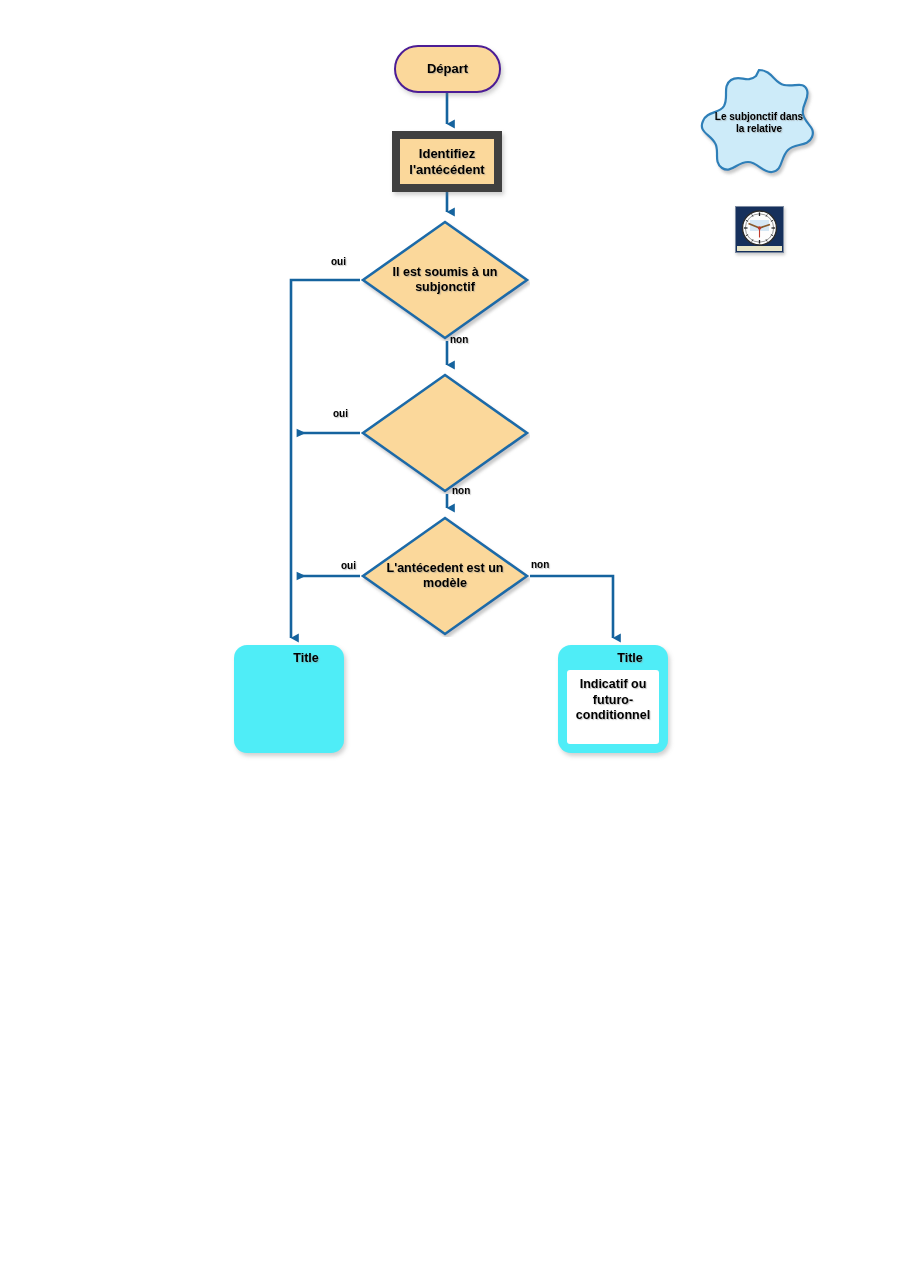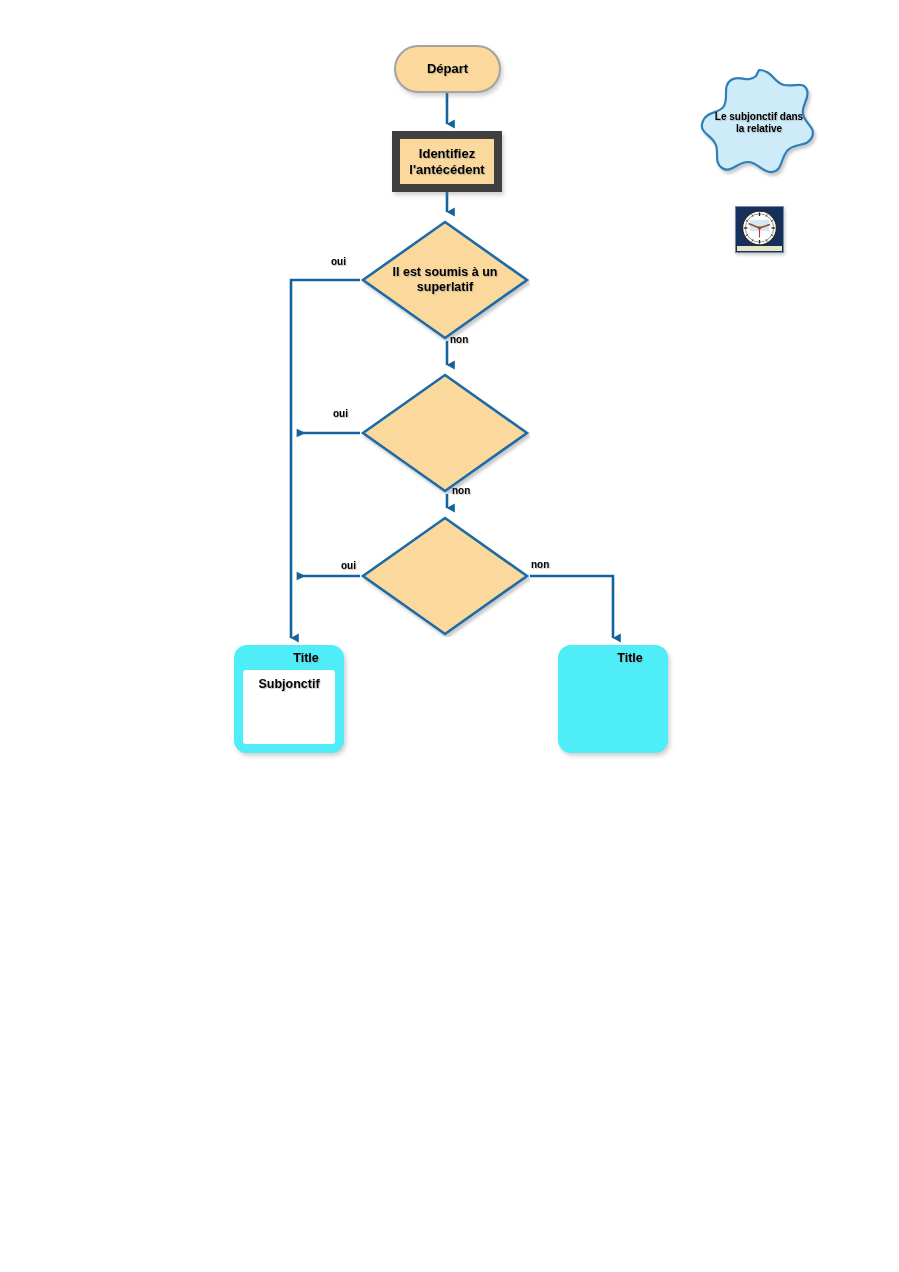--- a/index.html
+++ b/index.html
@@ -31,21 +31,21 @@
     font-weight: bold;
     line-height: 1.18;
     text-shadow: 1px 1px 1px rgba(150,150,150,0.55);
   }
 
   
   #start {
     left: 394px; top: 45px;
     width: 107px; height: 48px;
     background: #FBD89B;
-    border: 2px solid #a3a3a3;
+    border: 2px solid #4c1d95;
     border-radius: 24px;
     font-size: 13px;
     box-shadow: 2px 3px 4px rgba(120,120,120,0.35);
   }
 
   
   #process {
     left: 392px; top: 131px;
     width: 110px; height: 61px;
     background: #FBD89B;
@@ -218,51 +218,52 @@
 </div>
 
 <div class="node" id="process">
   <span>Identifiez l'antécédent</span>
 </div>
 
 <div class="diamond-wrap" id="d1">
   <svg class="dshape" viewBox="0 0 170 122" xmlns="http://www.w3.org/2000/svg">
     <polygon points="85,3 167,61 85,119 3,61" fill="#FBD89B" stroke="#1C6BA8" stroke-width="2.6" filter="url(#softShadow)"></polygon>
   </svg>
-  <div class="dlabel">Il est soumis à un superlatif</div>
+  <div class="dlabel">Il est soumis à un subjonctif</div>
 </div>
 
 <div class="diamond-wrap" id="d2">
   <svg class="dshape" viewBox="0 0 170 122" xmlns="http://www.w3.org/2000/svg">
     <polygon points="85,3 167,61 85,119 3,61" fill="#FBD89B" stroke="#1C6BA8" stroke-width="2.6" filter="url(#softShadow)"></polygon>
   </svg>
 </div>
 
 <div class="diamond-wrap" id="d3">
   <svg class="dshape" viewBox="0 0 170 122" xmlns="http://www.w3.org/2000/svg">
     <polygon points="85,3 167,61 85,119 3,61" fill="#FBD89B" stroke="#1C6BA8" stroke-width="2.6" filter="url(#softShadow)"></polygon>
   </svg>
+  <div class="dlabel">L'antécedent est un modèle</div>
 </div>
 
 <div class="edge-label" id="lbl-oui-1">oui</div>
 <div class="edge-label" id="lbl-non-1">non</div>
 <div class="edge-label" id="lbl-oui-2">oui</div>
 <div class="edge-label" id="lbl-non-2">non</div>
 <div class="edge-label" id="lbl-oui-3">oui</div>
 <div class="edge-label" id="lbl-non-3">non</div>
 
 <div class="card" id="card-left">
   <div class="card-title">Title</div>
-  <div class="card-body">
-    <span>Subjonctif</span>
-  </div>
 </div>
 
 <div class="card" id="card-right">
   <div class="card-title">Title</div>
+  <div class="card-body">
+    <span>Indicatif ou futuro-conditionnel</span>
+  </div>
 </div>
 
 <div id="cloud-wrap">
   <svg width="118" height="114" viewBox="0 0 118 114" xmlns="http://www.w3.org/2000/svg">
     <path d="M59,4
              C72,4 74,17 84,19
              C95,21 104,15 107,24
              C110,33 101,39 103,48
              C105,58 116,61 112,71
              C108,81 95,77 88,84

